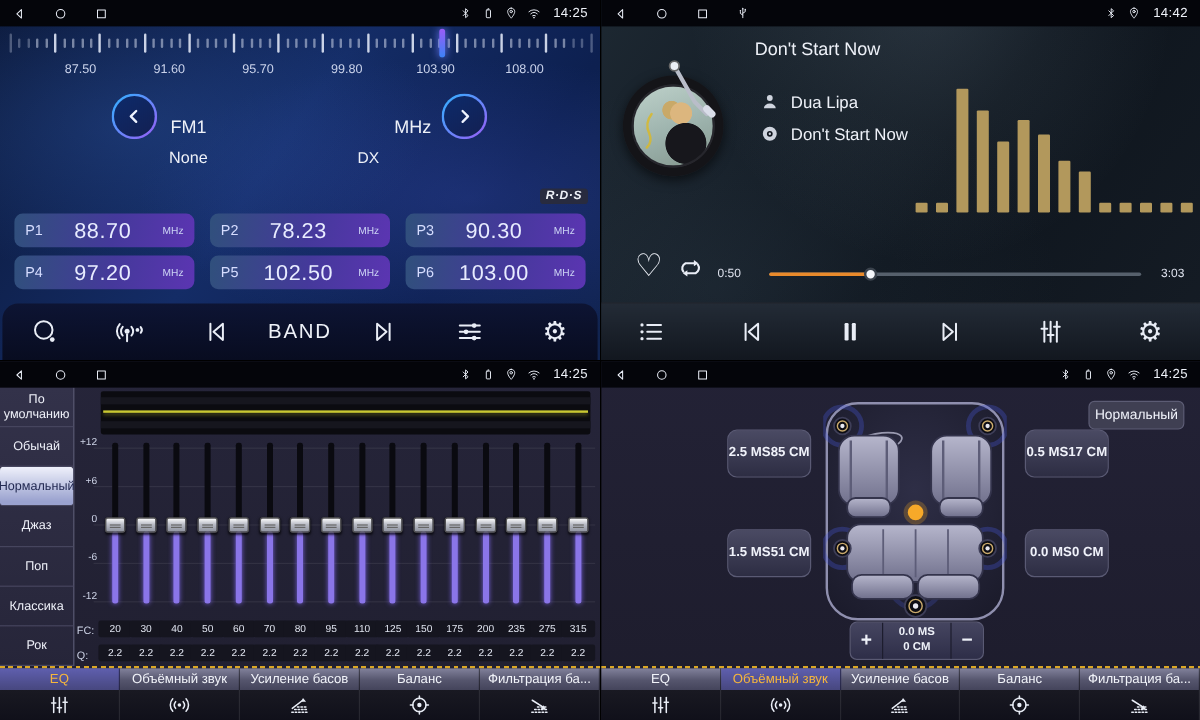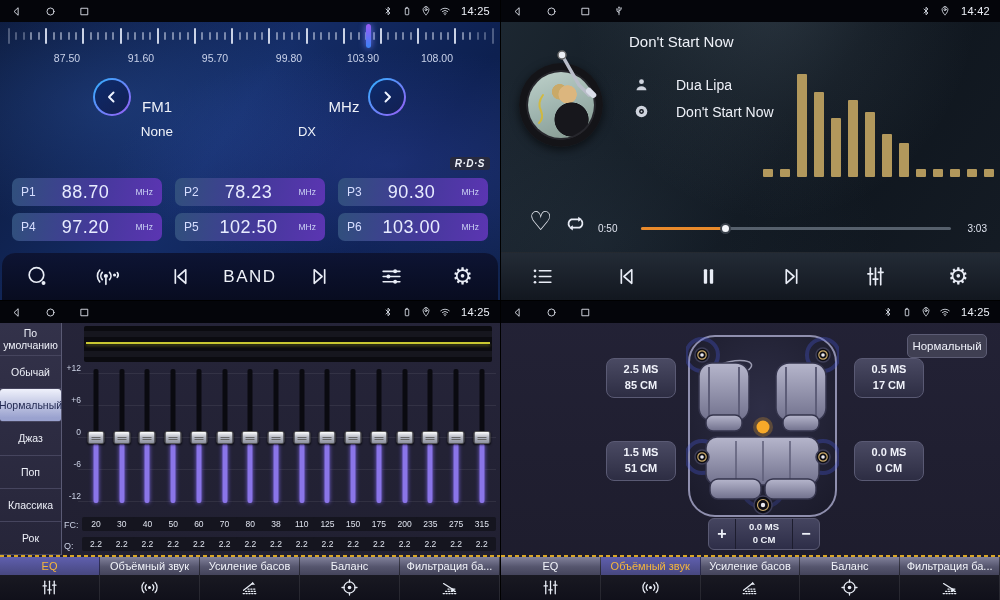--- a/index.html
+++ b/index.html
@@ -70,21 +70,21 @@
       box-shadow:0 3px 10px rgba(0,0,0,.6); cursor:pointer; }
   .photo { position:absolute; inset:9px; border-radius:50%; overflow:hidden;
       background:
         radial-gradient(circle at 66% 72%, #17171c 0 26%, transparent 27%),
         radial-gradient(circle at 60% 34%, #dcb67e 0 15%, transparent 16%),
         radial-gradient(circle at 48% 30%, #c9a968 0 13%, transparent 14%),
         linear-gradient(160deg,#bed1ca,#9cb2ac 55%,#84978e); }
   .squiggle { position:absolute; inset:0; }
   .tonearm { position:absolute; left:40px; top:38px; width:62px; height:68px; z-index:5; }
   .track-title { position:absolute; left:128px; top:33px; font-size:15px; font-weight:500; }
-  .meta-row { position:absolute; left:132px; display:flex; align-items:center; gap:26px; font-size:14px; }
+  .meta-row { position:absolute; left:132px; display:flex; align-items:center; gap:9px; font-size:14px; }
   .meta-row.r1 { top:76px; } .meta-row.r2 { top:103px; }
   #spectrum { position:absolute; left:262px; top:70px; width:237px; height:107px;
       display:flex; align-items:flex-end; gap:7px; }
   .sbar { width:10px; border-radius:1px; }
   #fav-btn { position:absolute; left:28px; top:208px; cursor:pointer; }
   #repeat-btn { position:absolute; left:62px; top:211px; cursor:pointer; }
   .elapsed { position:absolute; left:97px; top:223px; font-size:10px; color:#dfe3ee; }
   .duration { position:absolute; right:13px; top:223px; font-size:10px; color:#dfe3ee; }
   .progress { position:absolute; left:140px; top:227px; width:310px; height:3px;
       background:#56606c; border-radius:2px; cursor:pointer; }
@@ -142,21 +142,21 @@
   .tab-label.sel { background:linear-gradient(#5f5fae,#47477f); color:#f6b63c; }
   .tab-icons { display:flex; height:25px; background:linear-gradient(#191922,#10101a); }
   .tab-icon-cell { flex:1; display:flex; align-items:center; justify-content:center;
       border-right:1px solid rgba(255,255,255,.09); color:#e9edf6; cursor:pointer; }
   .tab-icon-cell.sel { color:#f0a22e; }
 
   
   .cabin { position:absolute; left:185px; top:32px; width:153px; height:186px; }
   .delaybtn { position:absolute; width:70px; height:40px; border-radius:8px;
       background:linear-gradient(#4a4a63,#2d2d43); border:1px solid #5a5a74;
-      display:flex; flex-direction:column; align-items:center; justify-content:center;
+      display:flex; flex-direction:row; align-items:center; justify-content:center;
       font-size:11px; font-weight:bold; line-height:1.45; color:#f0f2fa; cursor:pointer; }
   #delay-fl { left:105px; top:57px; } #delay-fr { left:353px; top:57px; }
   #delay-rl { left:105px; top:140px; } #delay-rr { left:353px; top:140px; }
   .profilebtn { position:absolute; left:406px; top:33px; width:80px; height:24px;
       background:#3f3f52; border:1px solid #5c5c74; border-radius:5px; font-size:11.5px;
       color:#f0f2fa; display:flex; align-items:center; justify-content:center; cursor:pointer; }
   .centerctl { position:absolute; left:207px; top:217px; width:112px; height:32px; border-radius:6px;
       background:linear-gradient(#454560,#2e2e48); border:1px solid #5a5a74; display:flex; }
   .centerctl .pm { width:26px; display:flex; align-items:center; justify-content:center;
       font-size:16px; font-weight:bold; cursor:pointer; }
@@ -656,21 +656,21 @@
             </div>
             <div class="chip">80</div>
             <div class="chip">2.2</div>
           </div>
           <div class="band">
             <div class="slider">
               <div class="strack"></div>
               <div class="spurple" style="top: 80px; bottom: 8px; background: rgb(138, 117, 232);"></div>
               <div class="sthumb" style="top: 68px;"></div>
             </div>
-            <div class="chip">38</div>
+            <div class="chip">95</div>
             <div class="chip">2.2</div>
           </div>
           <div class="band">
             <div class="slider">
               <div class="strack"></div>
               <div class="spurple" style="top: 80px; bottom: 8px; background: rgb(138, 117, 232);"></div>
               <div class="sthumb" style="top: 68px;"></div>
             </div>
             <div class="chip">110</div>
             <div class="chip">2.2</div>

